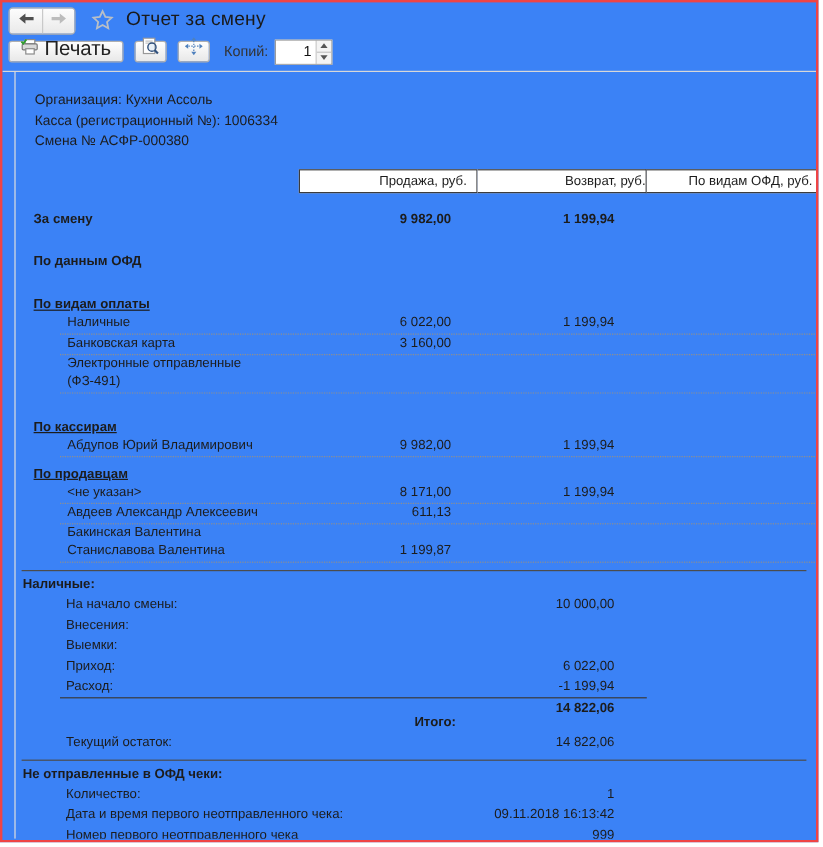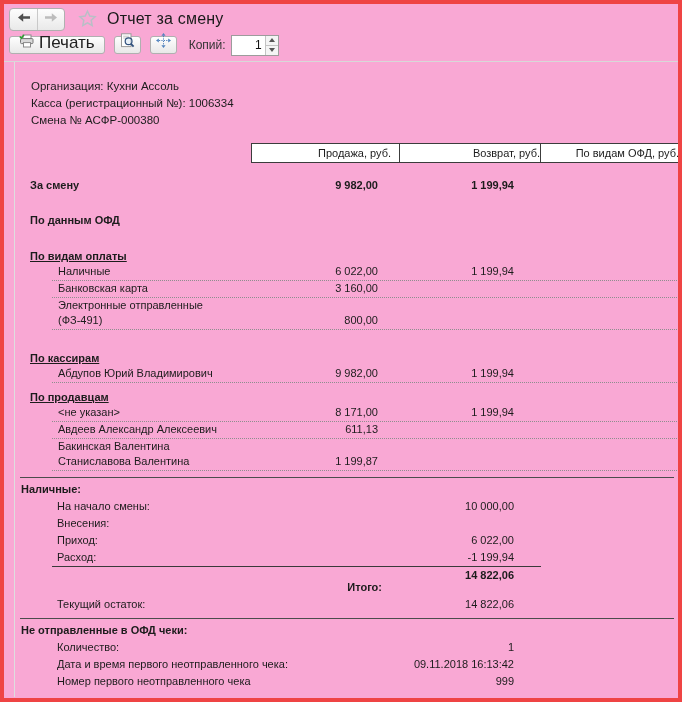--- a/index.html
+++ b/index.html
@@ -1,18 +1,18 @@
 <!DOCTYPE html>
 <html><head>
 <meta charset="utf-8">
 <style>
   * { margin:0; padding:0; box-sizing:border-box; }
   html,body { background:#fff; }
   body { font-family:"Liberation Sans", sans-serif; }
-  .window { width:682px; height:702px; border:4px solid #ef4444; background:#f9a8d4; position:relative; overflow:hidden; }
+  .window { width:682px; height:702px; border:2px solid #ef4444; background:#3b82f6; position:relative; overflow:hidden; }
 
   
   .navbar { display:flex; align-items:center; padding:4px 6px 2px 5px; height:28px; }
   .btn-group { display:flex; border:1px solid #b0b0b0; border-radius:4px; background:linear-gradient(#fdfdfd,#e9e9e9); height:23px; overflow:hidden; }
   .nav-btn { width:27px; display:flex; align-items:center; justify-content:center; border:none; background:transparent; cursor:pointer; }
   .nav-btn + .nav-btn { border-left:1px solid #c9c9c9; }
   .star-wrap { margin-left:12px; display:flex; align-items:center; }
   .page-title { margin-left:9px; font-size:16px; color:#1a1a1a; letter-spacing:.2px; }
 
   
@@ -185,21 +185,20 @@
         <div class="lbl">Банковская карта</div>
         <div class="n1">3 160,00</div>
         <div class="n2"></div>
         <div></div>
       </div>
       <div class="sec-row">
         <div class="lbl">
           <div>Электронные отправленные</div>
           <div>(ФЗ-491)</div>
         </div>
-        <div class="n1">800,00</div>
         <div class="n2"></div>
         <div></div>
       </div>
     </div>
 
     <div class="sec-title mt20"><span class="ut">По кассирам</span></div>
     <div class="sec-rows">
       <div class="sec-row">
         <div class="lbl">Абдупов Юрий Владимирович</div>
         <div class="n1">9 982,00</div>
@@ -239,20 +238,24 @@
     <div class="cash-rows">
       <div class="cash-row">
         <div class="lbl">На начало смены:</div>
         <div class="val">10 000,00</div>
       </div>
       <div class="cash-row">
         <div class="lbl">Внесения:</div>
         <div class="val"></div>
       </div>
       <div class="cash-row">
+        <div class="lbl">Выемки:</div>
+        <div class="val"></div>
+      </div>
+      <div class="cash-row">
         <div class="lbl">Приход:</div>
         <div class="val">6 022,00</div>
       </div>
       <div class="cash-row">
         <div class="lbl">Расход:</div>
         <div class="val">-1 199,94</div>
       </div>
       <div class="total-row">
         <div class="tlab">Итого:</div>
         <div class="val">14 822,06</div>

